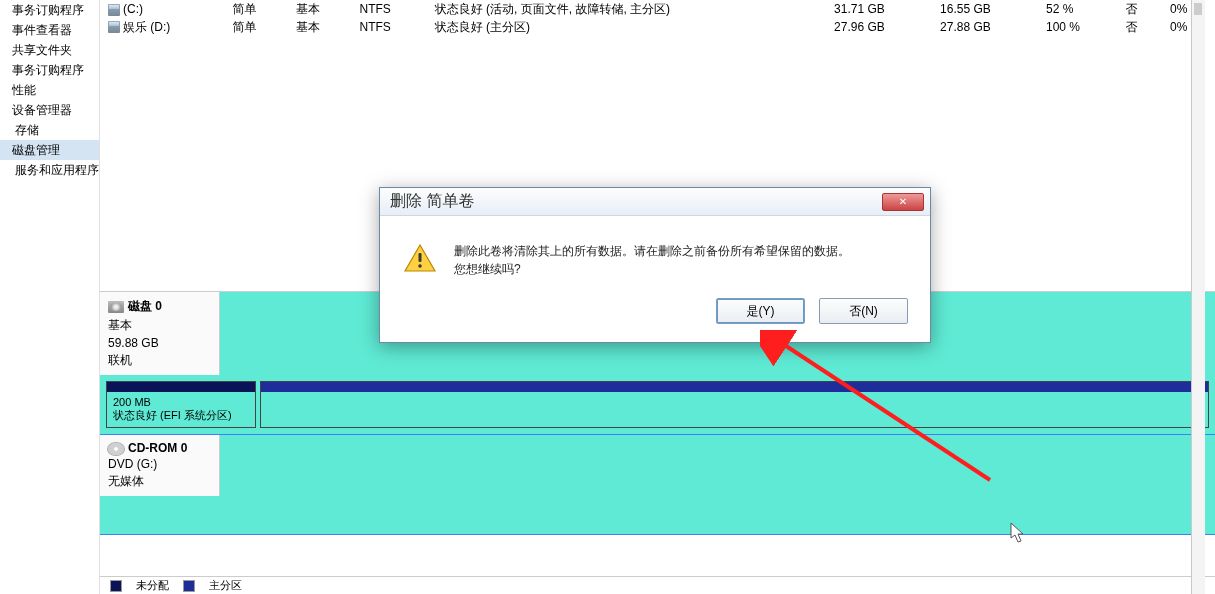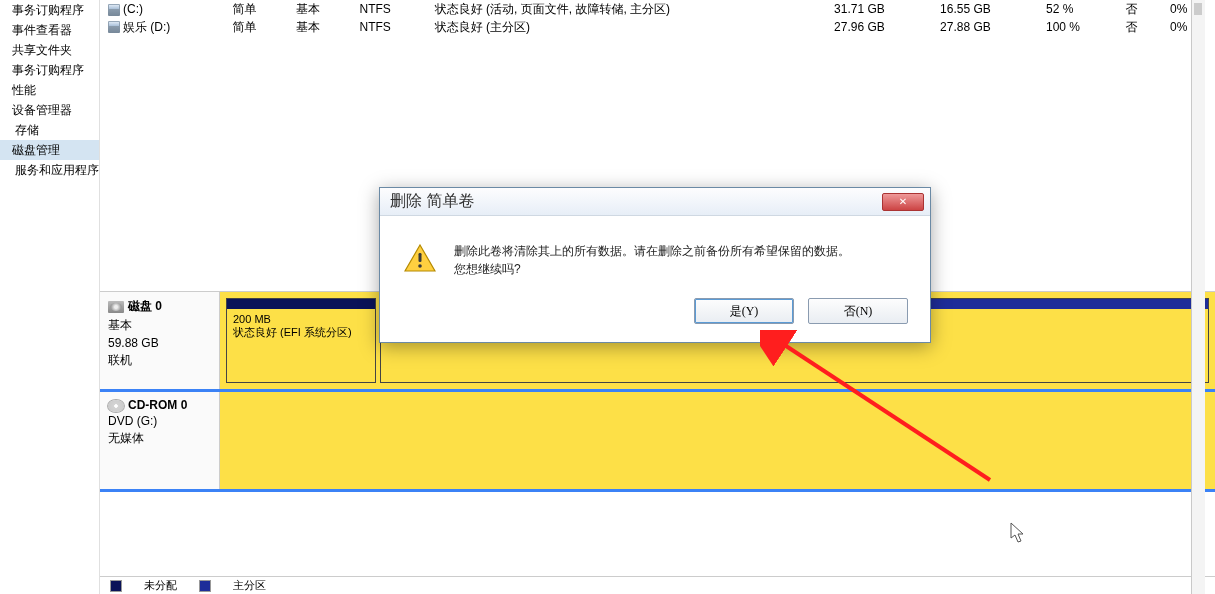--- a/index.html
+++ b/index.html
@@ -67,23 +67,24 @@
       background: linear-gradient(#dde8f4,#a9c0d9);
     }
     .panel-area {
       flex: 1;
       border-top: 1px solid #ccc;
       margin-top: 255px;
       overflow: hidden;
     }
     .disk-row {
       display: flex;
-      border-bottom: 3px solid #3b82f6;
+      border-bottom: 1px solid #3b82f6;
       min-height: 100px;
-      background: #fde047;
+      background: #5eead4;
+      flex-direction: column;
     }
     .disk-header {
       width: 120px;
       flex-shrink: 0;
       border-right: 1px solid #ccc;
       padding: 6px 8px;
       background: #fafafa;
       position: relative;
     }
     .disk-header .disk-icon{
@@ -114,21 +115,21 @@
     .part-stripe.blue { background: #1e2d99; }
     .part-stripe.dark { background: #0a1258; }
     .part-body { padding: 4px 6px; flex: 1; font-size: 11px; }
     .part-name { font-weight: bold; font-size: 12px; }
     .cd-row .disk-body { }
     .legend-bar{
       border-top:1px solid #ccc;
       height: 18px;
       padding: 2px 10px;
       font-size:11px;
-      display:flex; gap:22px; align-items:center;
+      display:flex; gap:14px; align-items:center;
     }
     .legend-box{ width:12px; height:12px; display:inline-block; border:1px solid #999; background:#0a1258; vertical-align:middle;}
     .legend-box.b2{background:#1e2d99;}
 
     
     .dialog {
       position: absolute;
       left: 379px;
       top: 187px;
       width: 552px;
@@ -174,27 +175,26 @@
     }
     .warn-icon svg{ width:32px; height:28px; display:block;}
     .dlg-text { font-size: 12px; line-height: 18px; color: #222; }
     .dlg-buttons {
       display: flex;
       justify-content: flex-end;
       gap: 14px;
       padding: 6px 22px 18px 22px;
     }
     .btn {
-      width: 100px; height: 26px;
+      width: 89px; height: 26px;
       border: 1px solid #8a9bb0;
       background: linear-gradient(#fdfdfd, #e9edf2);
       font-size: 12px;
       cursor: pointer;
       border-radius: 2px;
-      font-family: Liberation Serif, serif;
     }
     .btn.default { box-shadow: 0 0 0 1px #5b9bd5 inset; }
     .arrow {
       position: absolute;
       z-index: 200;
       pointer-events: none;
     }
     .cursor {
       position: absolute;
       left: 1010px; top: 522px;

